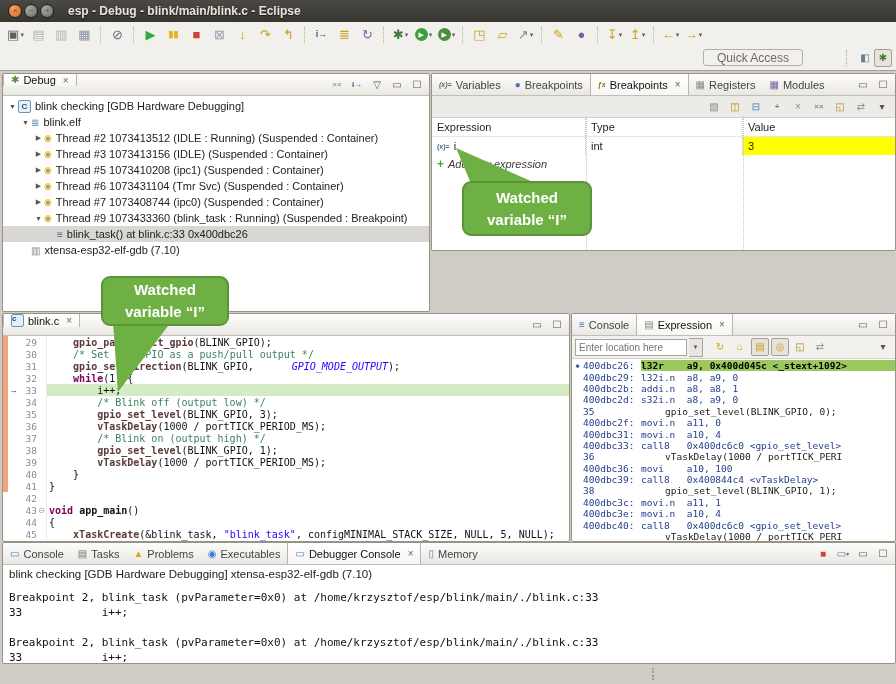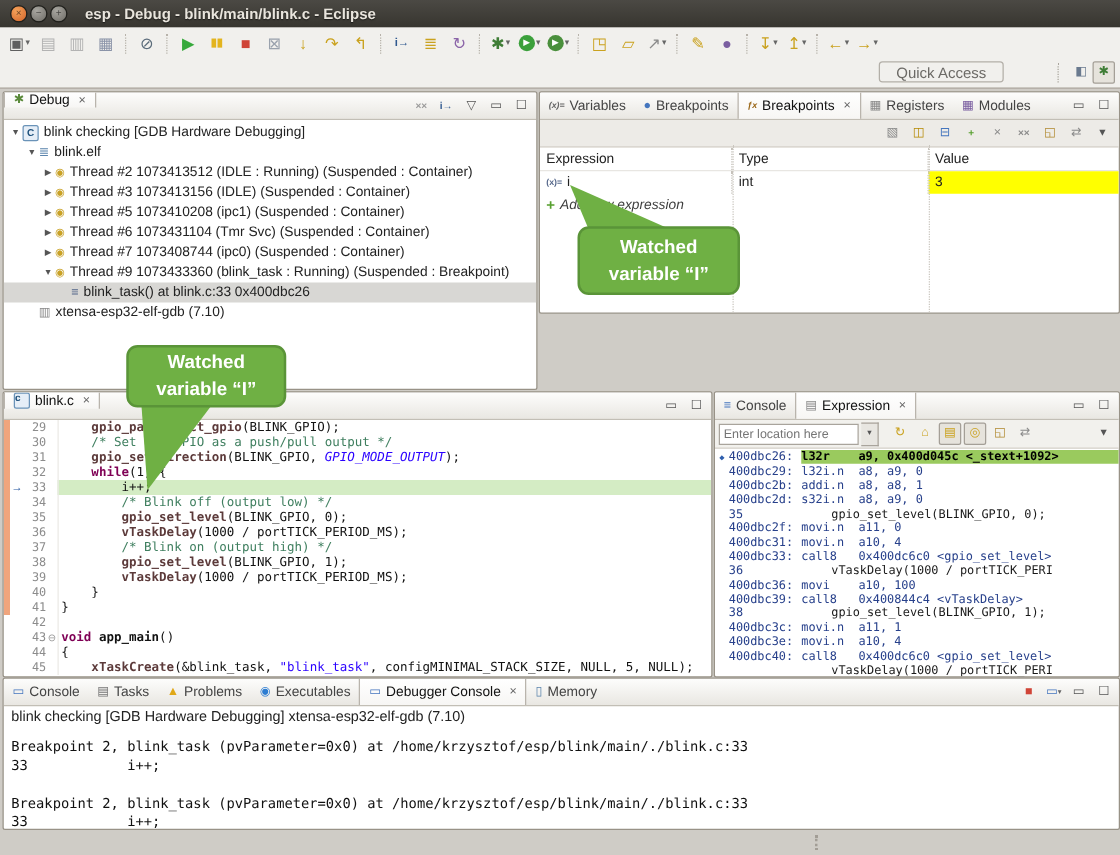--- a/index.html
+++ b/index.html
@@ -77,21 +77,21 @@
   .ediff{width:5px;align-self:stretch;flex:none;}
   .ediff.on{background:#f0a57d;}
   .ebp{width:11px;text-align:center;font-size:9px;font-weight:bold;color:#2456a0;flex:none;}
   .enum{width:18px;text-align:right;color:#8c8c8c;font-size:9.5px;flex:none;
     font-family:"DejaVu Sans Mono",monospace;}
   .efold{width:9px;text-align:center;font-size:8px;color:#999;flex:none;}
   .ecode{flex:1;white-space:pre;font-size:10px;font-family:"DejaVu Sans Mono",monospace;
     align-self:stretch;display:flex;align-items:center;border-left:1px solid #eceae6;padding-left:2px;}
   .eline.cur .ecode{background:#d4ecc4;}
   .p{color:#111;} .k{color:#7f0055;font-weight:bold;} .c{color:#3f7f5f;}
-  .str{color:#2a00ff;} .m{color:#2a00ff;font-style:italic;}
+  .str{color:#2a00ff;} .m{color:#2a00ff;font-style:italic;margin-left:32px;}
   .fn{color:#5c3a3a;font-weight:bold;} .b{color:#111;font-weight:bold;}
   
   .dtoolbar{height:22px;background:#f2f1ed;border-bottom:1px solid #d5d1ca;display:flex;
     align-items:center;padding:0 3px;gap:2px;}
   .locbox{width:104px;height:15px;border:1px solid #a9a49c;background:#fff;font-size:10px;color:#777;
     padding:0 3px;font-family:inherit;}
   .locdd{width:13px;height:17px;border:1px solid #a9a49c;border-left:none;background:#e8e6e1;
     display:inline-flex;align-items:center;justify-content:center;font-size:6px;color:#555;}
   .dline{display:flex;height:11.4px;align-items:center;font-family:"DejaVu Sans Mono",monospace;
     font-size:9.5px;white-space:pre;}
@@ -468,21 +468,21 @@
           <span class="ebp"></span>
           <span class="enum">34</span>
           <span class="efold"></span>
           <span class="ecode"><span class="p">        </span><span class="c">/* Blink off (output low) */</span></span>
         </div>
         <div class="eline">
           <span class="ediff on"></span>
           <span class="ebp"></span>
           <span class="enum">35</span>
           <span class="efold"></span>
-          <span class="ecode"><span class="p">        </span><span class="fn">gpio_set_level</span><span class="p">(BLINK_GPIO, 0);</span></span>
+          <span class="ecode"><span class="p">        </span><span class="fn">gpio_set_level</span><span class="p">(BLINK_GPIO, 3);</span></span>
         </div>
         <div class="eline">
           <span class="ediff on"></span>
           <span class="ebp"></span>
           <span class="enum">36</span>
           <span class="efold"></span>
           <span class="ecode"><span class="p">        </span><span class="fn">vTaskDelay</span><span class="p">(1000 / portTICK_PERIOD_MS);</span></span>
         </div>
         <div class="eline">
           <span class="ediff on"></span>

